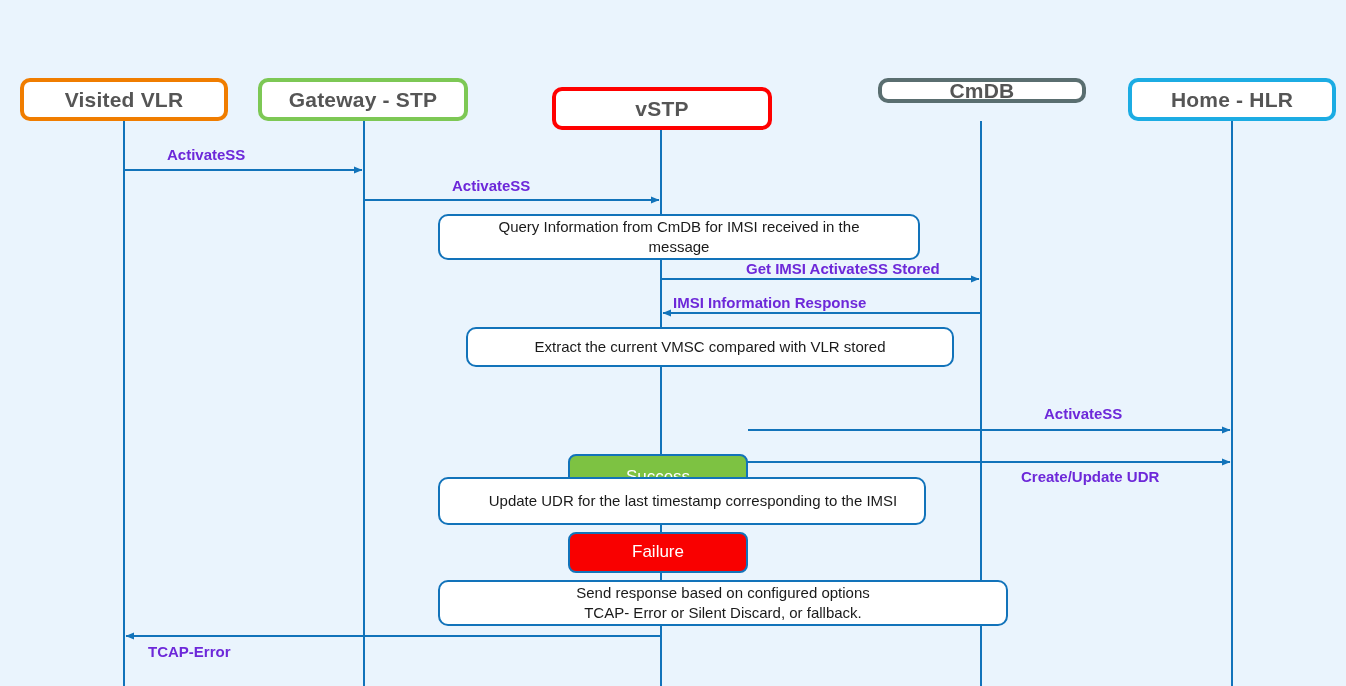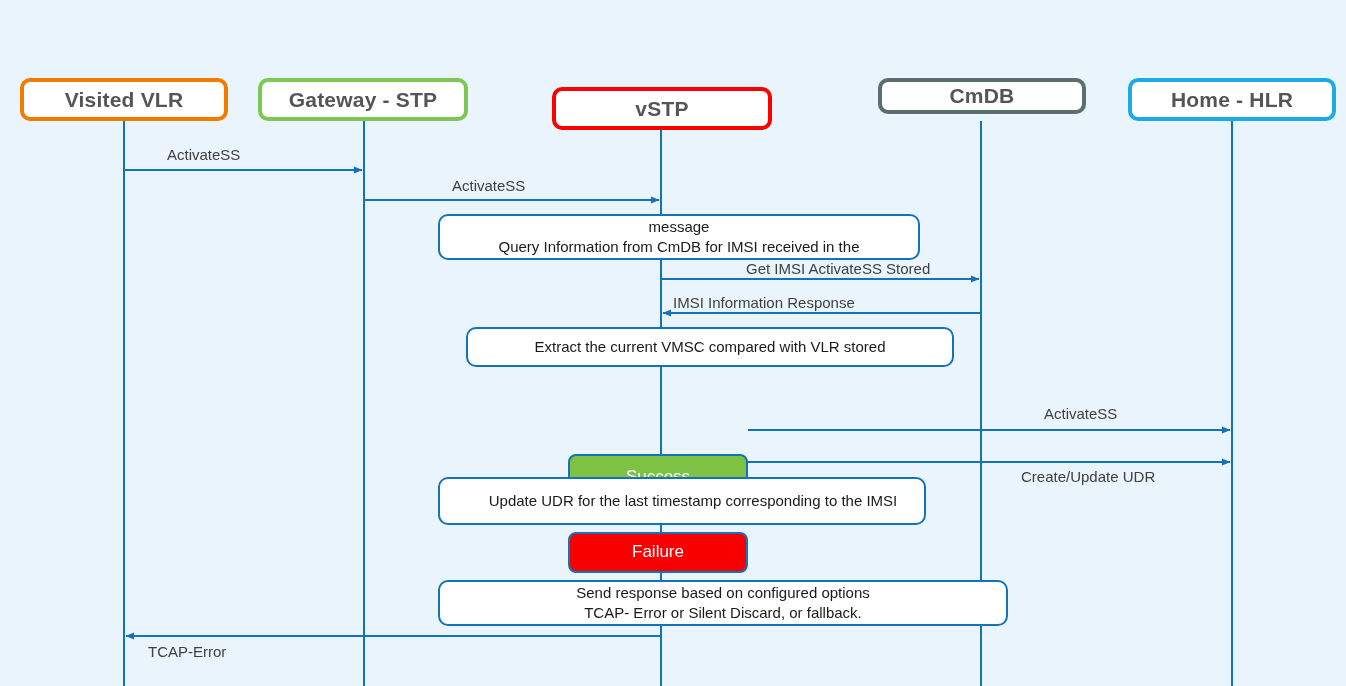--- a/index.html
+++ b/index.html
@@ -59,22 +59,22 @@
     padding: 2px 10px;
   }
   .note.status {
     color: #ffffff;
     font-size: 17px;
     border-radius: 8px;
   }
   
   .msg-label {
     position: absolute;
-    color: #404040;
-    font-weight: normal;
+    color: #6d28d9;
+    font-weight: bold;
     font-size: 15px;
     white-space: nowrap;
   }
 </style>
 </head>
 <body>
 
 <div id="canvas">
 
   <svg id="svg-layer" viewBox="0 0 1346 686" xmlns="http://www.w3.org/2000/svg">
@@ -106,33 +106,33 @@
   <div id="actors-container">
       <div class="actor" style="left: 20px; top: 78px; width: 208px; height: 43px; border-color: rgb(240, 125, 0);">
         <span>Visited VLR</span>
       </div>
       <div class="actor" style="left: 258px; top: 78px; width: 210px; height: 43px; border-color: rgb(125, 200, 85);">
         <span>Gateway - STP</span>
       </div>
       <div class="actor" style="left: 552px; top: 87px; width: 220px; height: 43px; border-color: rgb(255, 0, 0);">
         <span>vSTP</span>
       </div>
-      <div class="actor" style="left: 878px; top: 78px; width: 208px; height: 36px; border-color: rgb(90, 110, 112);">
+      <div class="actor" style="left: 878px; top: 78px; width: 208px; height: 25px; border-color: rgb(90, 110, 112);">
         <span>CmDB</span>
       </div>
       <div class="actor" style="left: 1128px; top: 78px; width: 208px; height: 43px; border-color: rgb(28, 172, 227);">
         <span>Home - HLR</span>
       </div>
     </div>
 
   <div id="notes-container">
       <div class="note" style="left: 438px; top: 214px; width: 482px; height: 46px; background: rgb(255, 255, 255); color: rgb(26, 26, 26);">
         <div>
+          <div>Query Information from CmDB for IMSI received in the</div>
           <div>message</div>
-          <div>Query Information from CmDB for IMSI received in the</div>
         </div>
       </div>
       <div class="note" style="left: 438px; top: 327px; width: 488px; height: 40px; background: rgb(255, 255, 255); color: rgb(26, 26, 26); margin-left: 28px;">
         <div>
           <div>Extract the current VMSC compared with VLR stored</div>
         </div>
       </div>
       <div class="note status" style="left: 568px; top: 410px; width: 180px; height: 47px; background: rgb(125, 194, 66); color: rgb(255, 255, 255); margin-top: 44px;">
         <div>
           <div>Success</div>

